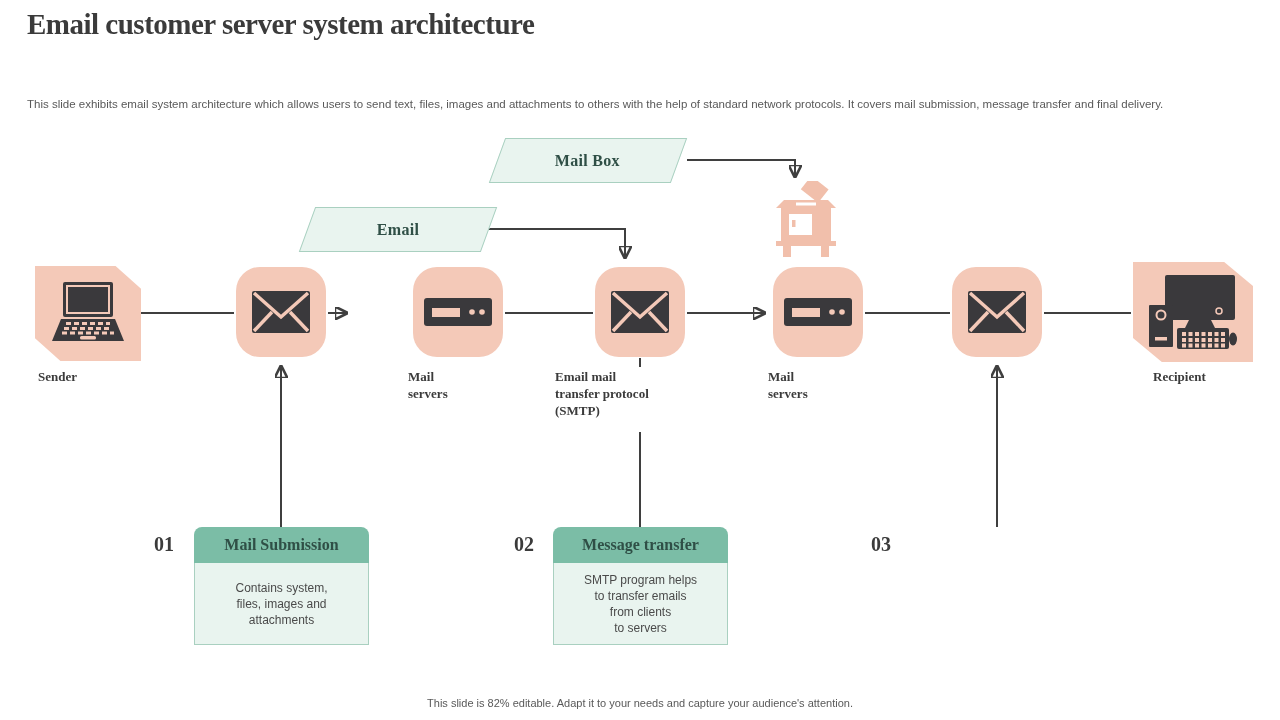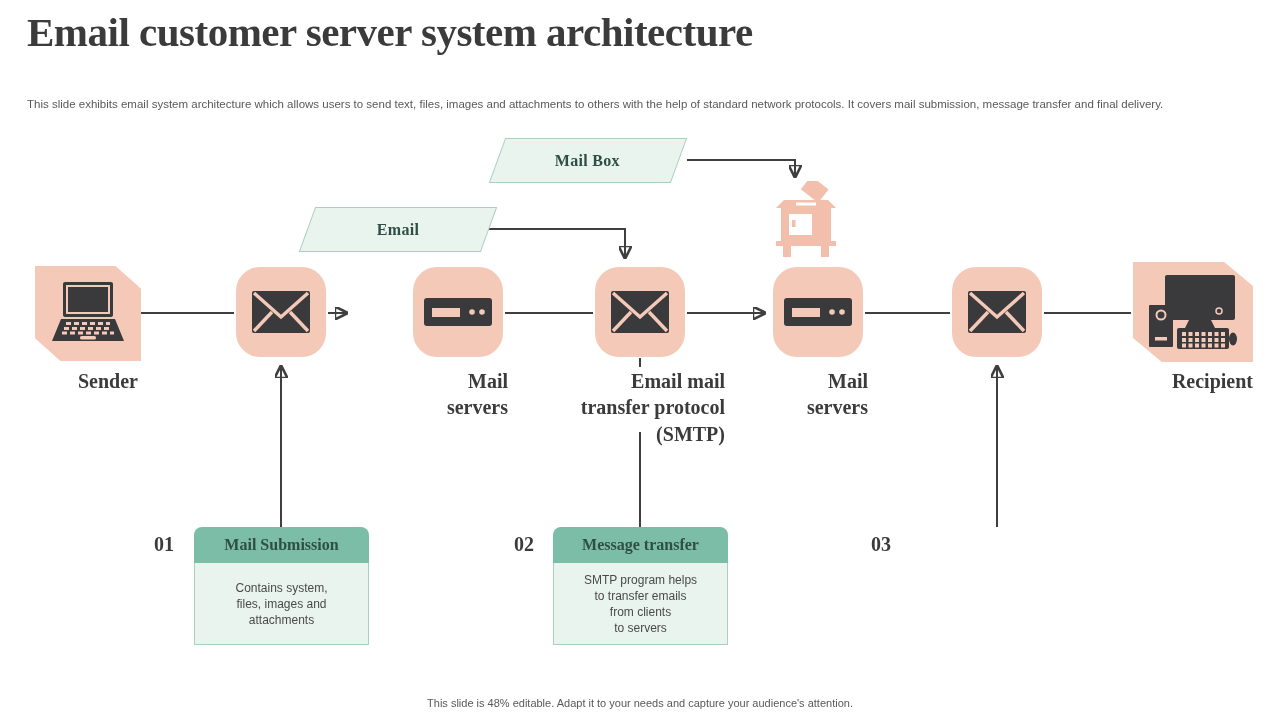--- a/index.html
+++ b/index.html
@@ -1,20 +1,20 @@
 <!DOCTYPE html>
 <html style="--salmon: #f4c9b8; --salmon_light: #f1bfab; --icon_dark: #3a393c; --teal_header: #7bbda6; --mint_bg: #e9f4ef; --mint_border: #a9d0c0; --arrow: #3f3f3f; --title_text: #3b3b3b; --body_text: #4a4a4a; --muted_text: #595959; --heading_teal: #2f4f46;"><head>
 <meta charset="utf-8">
 <style>
   * { margin:0; padding:0; box-sizing:border-box; }
   body { background:#ffffff; font-family:"Liberation Sans", sans-serif; }
   .slide { position:relative; width:1280px; height:720px; background:#ffffff; overflow:hidden; }
 
   .title { position:absolute; left:27px; top:8px; font-family:"Liberation Serif", serif;
-           font-weight:bold; font-size:41px; color:var(--title_text,#3b3b3b); letter-spacing:-0.5px; }
+           font-weight:bold; font-size:29px; color:var(--title_text,#3b3b3b); letter-spacing:-0.5px; }
   .subtitle { position:absolute; left:27px; top:66px; width:1200px; font-size:11.5px;
               color:var(--muted_text,#595959);margin-top:32px; }
   .footer { position:absolute; left:0; top:697px; width:1280px; text-align:center;
             font-size:11px; color:var(--muted_text,#595959); }
 
   .connectors { position:absolute; left:0; top:0; pointer-events:none; }
   .connectors path { stroke:var(--arrow,#3f3f3f); stroke-width:2; fill:none; }
   .ah-head { fill:var(--arrow,#3f3f3f); }
 
   .tag { position:absolute; height:45px; width:182px; background:var(--mint_bg,#e9f4ef);
@@ -28,21 +28,21 @@
   .icon-card { position:absolute; top:267px; width:90px; height:90px; border-radius:24px;
                background:var(--salmon,#f4c9b8); display:flex; align-items:center; justify-content:center; }
   .corner-card { position:absolute; background:var(--salmon,#f4c9b8);
                  clip-path:polygon(0 0, 76% 0, 100% 24%, 100% 100%, 24% 100%, 0 76%);
                  display:flex; align-items:center; justify-content:center; }
   .sender-card    { left:35px;  top:266px; width:106px; height:95px; }
   .recipient-card { left:1133px; top:262px; width:120px; height:100px; }
   .mailbox-wrap { position:absolute; left:774px; top:181px; }
 
   .node-label { position:absolute; top:368px; font-family:"Liberation Serif", serif; font-weight:bold;
-                font-size:20px; color:var(--title_text,#3b3b3b); text-align:right;
+                font-size:13px; color:var(--title_text,#3b3b3b); text-align:left;
                 white-space:pre-line; line-height:1.32; }
 
   .step-number { position:absolute; top:533px; font-family:"Liberation Serif", serif; font-weight:bold;
                  font-size:20px; color:var(--title_text,#3b3b3b); }
   .step-box { position:absolute; top:527px; width:175px; }
   .step-header { height:36px; background:var(--teal_header,#7bbda6); border-radius:8px 8px 0 0;
                  display:flex; align-items:center; justify-content:center;
                  font-family:"Liberation Serif", serif; font-weight:bold; font-size:16px;
                  color:var(--heading_teal,#2f4f46);text-align:center; }
   .step-body { min-height:82px; background:var(--mint_bg,#e9f4ef);
@@ -201,14 +201,14 @@
   <div class="step-box" style="left:553px">
     <div class="step-header">Message transfer</div>
     <div class="step-body">SMTP program helps
 to transfer emails
 from clients
 to servers</div>
   </div>
 
   <div class="step-number" style="left:871px">03</div>
 
-  <div class="footer">This slide is 48% editable. Adapt it to your needs and capture your audience's attention.</div>
+  <div class="footer">This slide is 82% editable. Adapt it to your needs and capture your audience's attention.</div>
 </div>
 
 </body></html>

